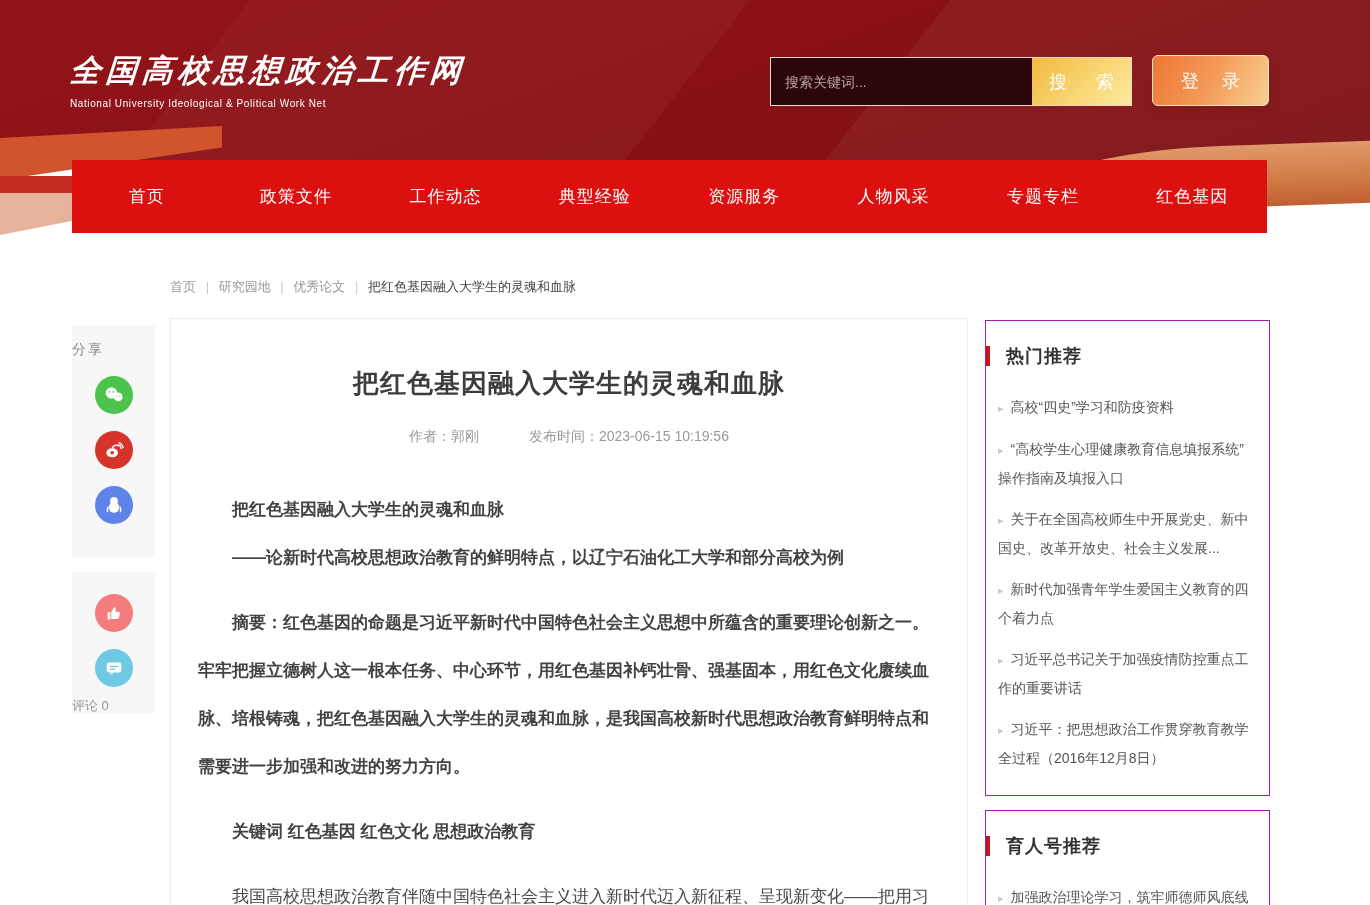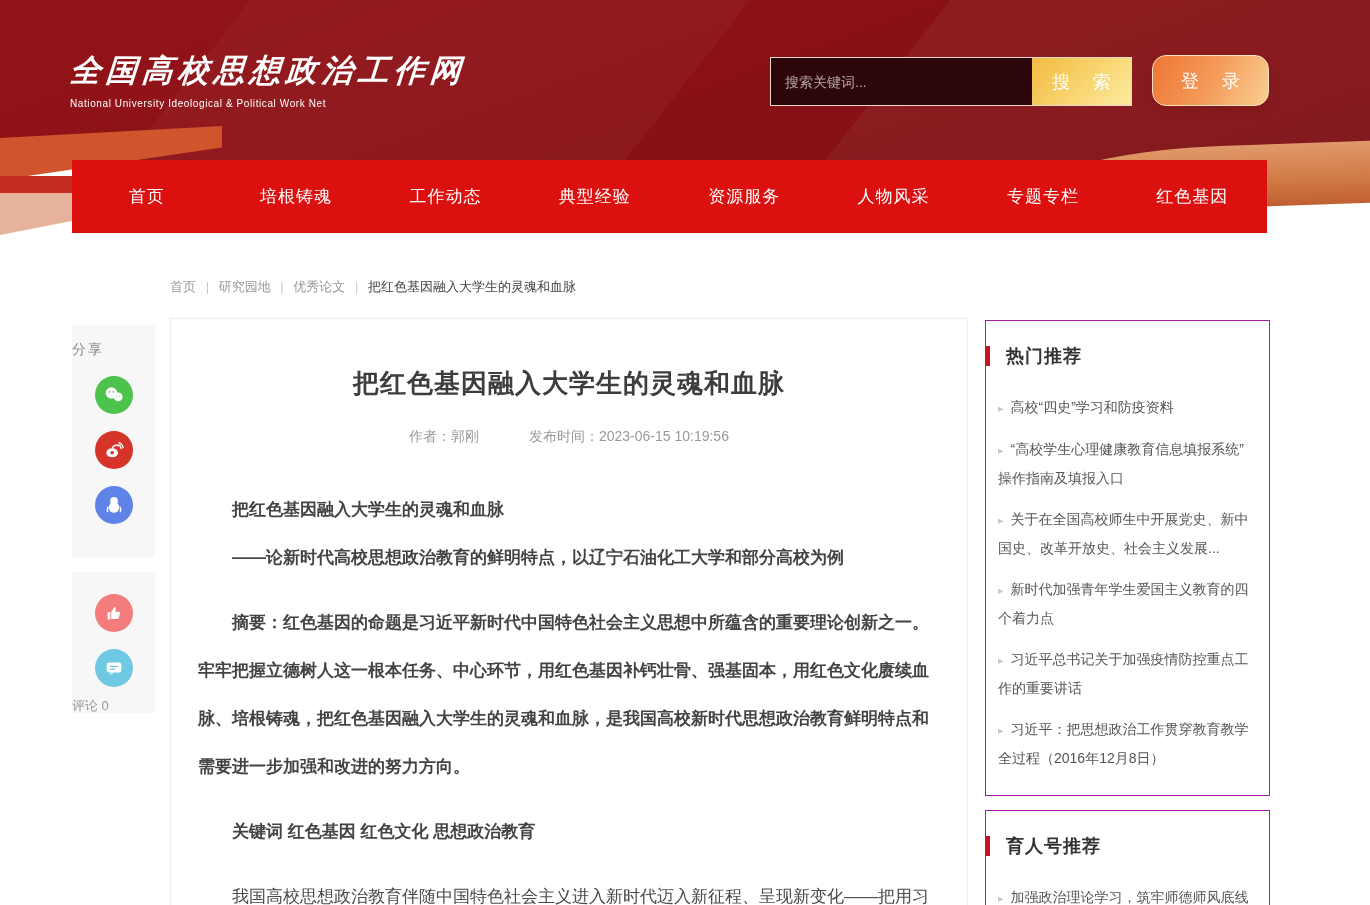--- a/index.html
+++ b/index.html
@@ -17,24 +17,24 @@
   .logo-title { font-size:31px; font-weight:700; letter-spacing:5px; transform:skewX(-4deg);
     font-family:"DejaVu Serif","Liberation Serif",serif; font-style:italic; white-space:nowrap; }
   .logo-sub { margin-top:6px; font-size:10px; letter-spacing:0.6px; white-space:nowrap; }
 
   .search-group { position:absolute; left:770px; top:57px; width:362px; height:49px;
     display:flex; border:1px solid #e9d9cd; }
   .search-input { flex:1; height:100%; border:none; outline:none; background:#2c060b;
     color:#cfc2c2; font-size:14px; padding:0 14px; font-family:inherit; }
   .search-input::placeholder { color:#b7a6a6; }
   .search-btn { width:99px; height:100%; border:none; cursor:pointer; color:#fff;
-    font-size:18px; letter-spacing:9px; padding-left:9px; font-family:Liberation Serif, serif;
+    font-size:18px; letter-spacing:9px; padding-left:9px; font-family:Liberation Mono, monospace;
     background:linear-gradient(135deg,#f2ba42 0%,#f8d672 55%,#fce9a0 100%); }
   .login-btn { position:absolute; left:1152px; top:55px; width:117px; height:51px;
-    border:1px solid #fbe2c2; border-radius:14px; cursor:pointer; color:#fff;
+    border:1px solid #fbe2c2; border-radius:6px; cursor:pointer; color:#fff;
     font-size:18px; letter-spacing:9px; padding-left:9px; font-family:inherit;
     background:linear-gradient(115deg,#ee7635 0%,#f49a58 50%,#f9cf92 100%);
     box-shadow:0 3px 8px rgba(120,20,10,0.35); }
 
   
   .deco-left-orange { position:absolute; left:0; top:126px; width:222px; height:54px; z-index:1;
     background:#d0542c; clip-path:polygon(0 22%, 100% 0, 100% 40%, 0 100%); }
   .deco-left-red { position:absolute; left:0; top:176px; width:222px; height:17px; z-index:1; background:#c32b20; }
   .deco-left-pale { position:absolute; left:0; top:193px; width:215px; height:42px; z-index:1;
     background:#e7b29b; clip-path:polygon(0 0, 100% 0, 0 100%); }
@@ -111,21 +111,21 @@
     <button class="login-btn">登 录</button>
   </header>
 
   <div class="deco-left-orange"></div>
   <div class="deco-left-red"></div>
   <div class="deco-left-pale"></div>
   <div class="deco-right-wave"></div>
 
   <nav class="main-nav">
     <div class="nav-item">首页</div>
-    <div class="nav-item">培根铸魂</div>
+    <div class="nav-item">政策文件</div>
     <div class="nav-item">工作动态</div>
     <div class="nav-item">典型经验</div>
     <div class="nav-item">资源服务</div>
     <div class="nav-item">人物风采</div>
     <div class="nav-item">专题专栏</div>
     <div class="nav-item">红色基因</div>
   </nav>
 
   <div class="breadcrumb">
     <span class="crumb-link">首页</span>

